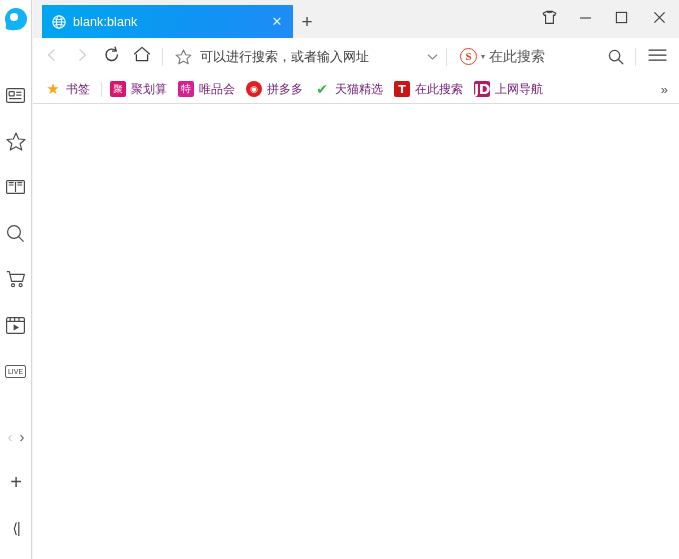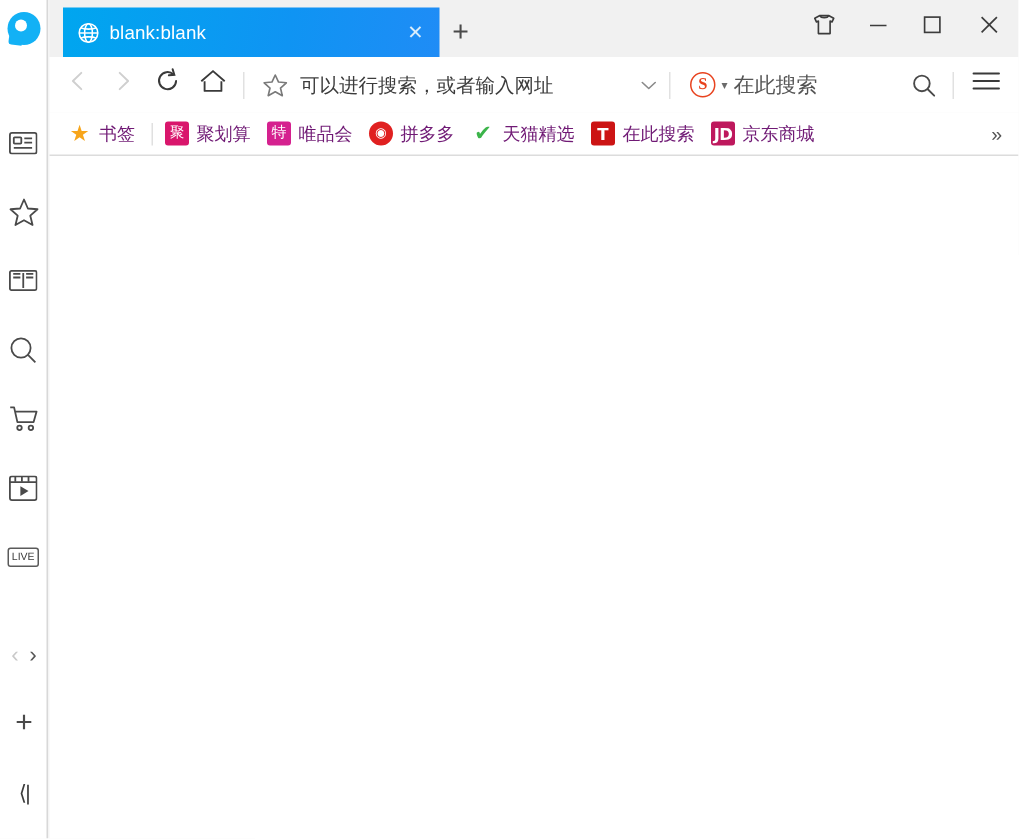--- a/index.html
+++ b/index.html
@@ -143,21 +143,21 @@
 
   .fi { width:16px; height:16px; flex:0 0 auto; display:flex; align-items:center; justify-content:center;
         font-size:10px; color:#fff; border-radius:2px; line-height:1;
         font-family:"DejaVu Sans","Liberation Sans",sans-serif; }
   .fi-star { color:#f7a51b; font-size:15px; background:none; }
   .fi-ju   { background:#d9166c; font-size:9.5px; }
   .fi-te   { background:#d5218f; font-size:10px; }
   .fi-pdd  { background:#e02020; border-radius:50%; font-size:9px; }
   .fi-hao  { background:none; color:#3bb44a; font-size:14px; }
   .fi-tm   { background:#cc1414; font-size:11px; font-weight:bold; }
-  .fi-jd   { background:#be185d; font-size:11px; font-weight:bold; letter-spacing:-0.5px; }
+  .fi-jd   { background:#be185d; font-size:14px; font-weight:bold; letter-spacing:-0.5px; }
   .fi-tx   { background:none; border-radius:50%; }
 
   
   .content { position:absolute; left:0; top:104px; width:646px; height:455px; background:#ffffff; }
 </style>
 </head>
 <body>
 
 <div class="app">
 
@@ -418,21 +418,21 @@
         <span class="lbl">天猫精选</span>
       </div>
 
       <div class="bm">
         <span class="fi fi-tm">T</span>
         <span class="lbl">在此搜索</span>
       </div>
 
       <div class="bm">
         <span class="fi fi-jd">JD</span>
-        <span class="lbl">京东商城</span>
+        <span class="lbl">上网导航</span>
       </div>
 
 
       <div class="bm-more">»</div>
     </div>
 
     <div class="content"></div>
 
   </div>
 </div>

